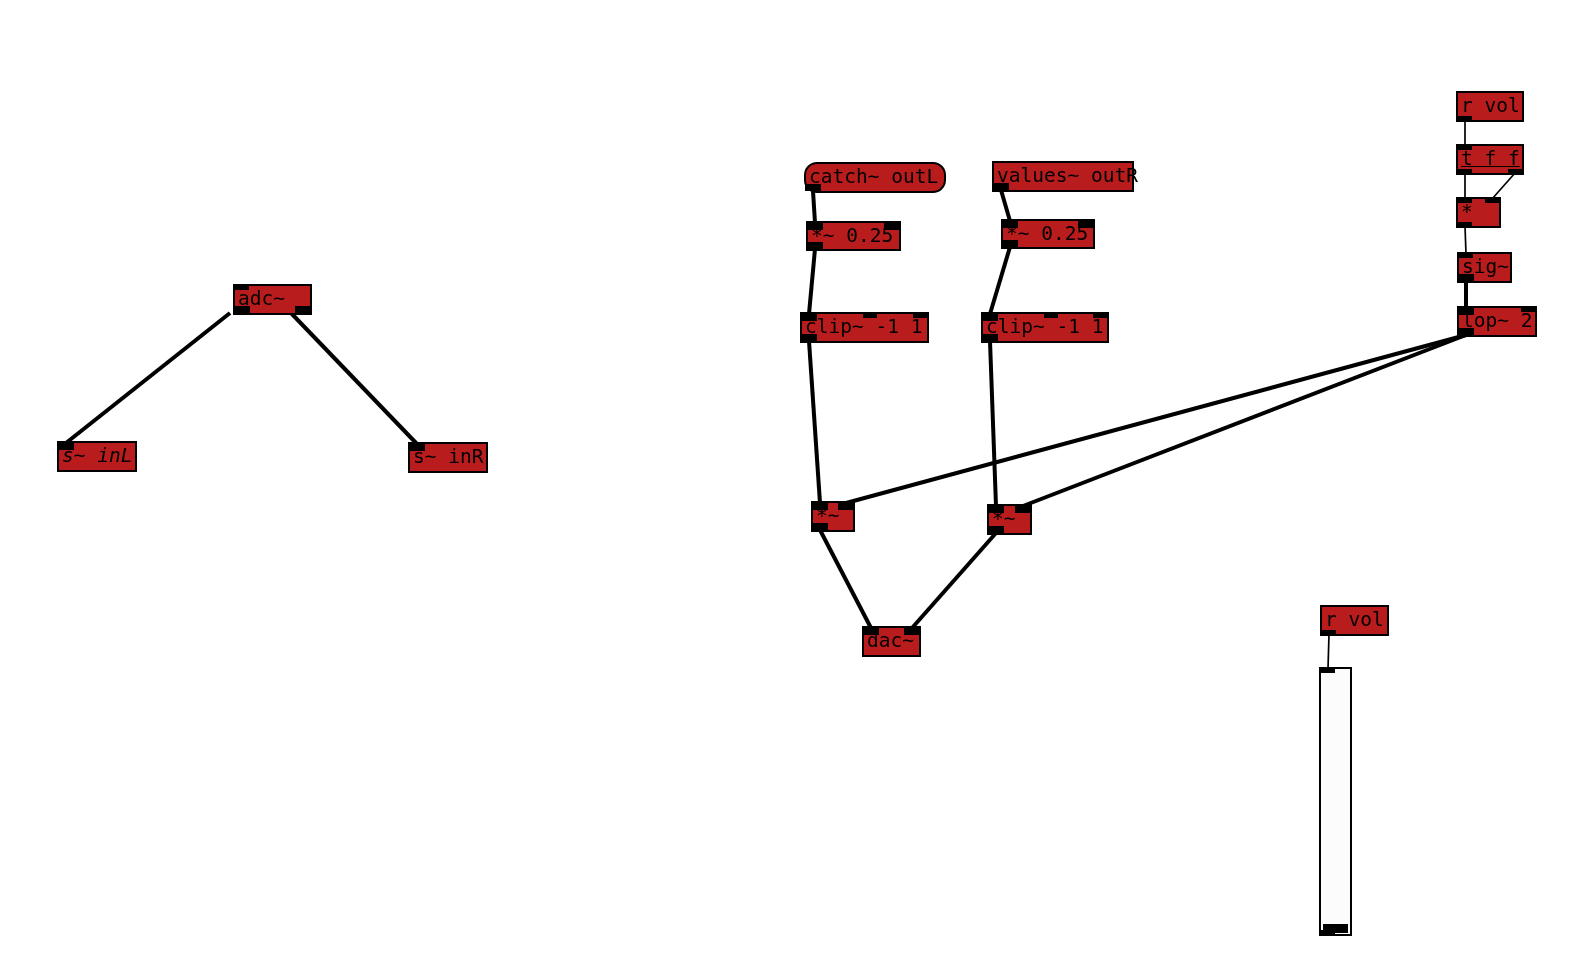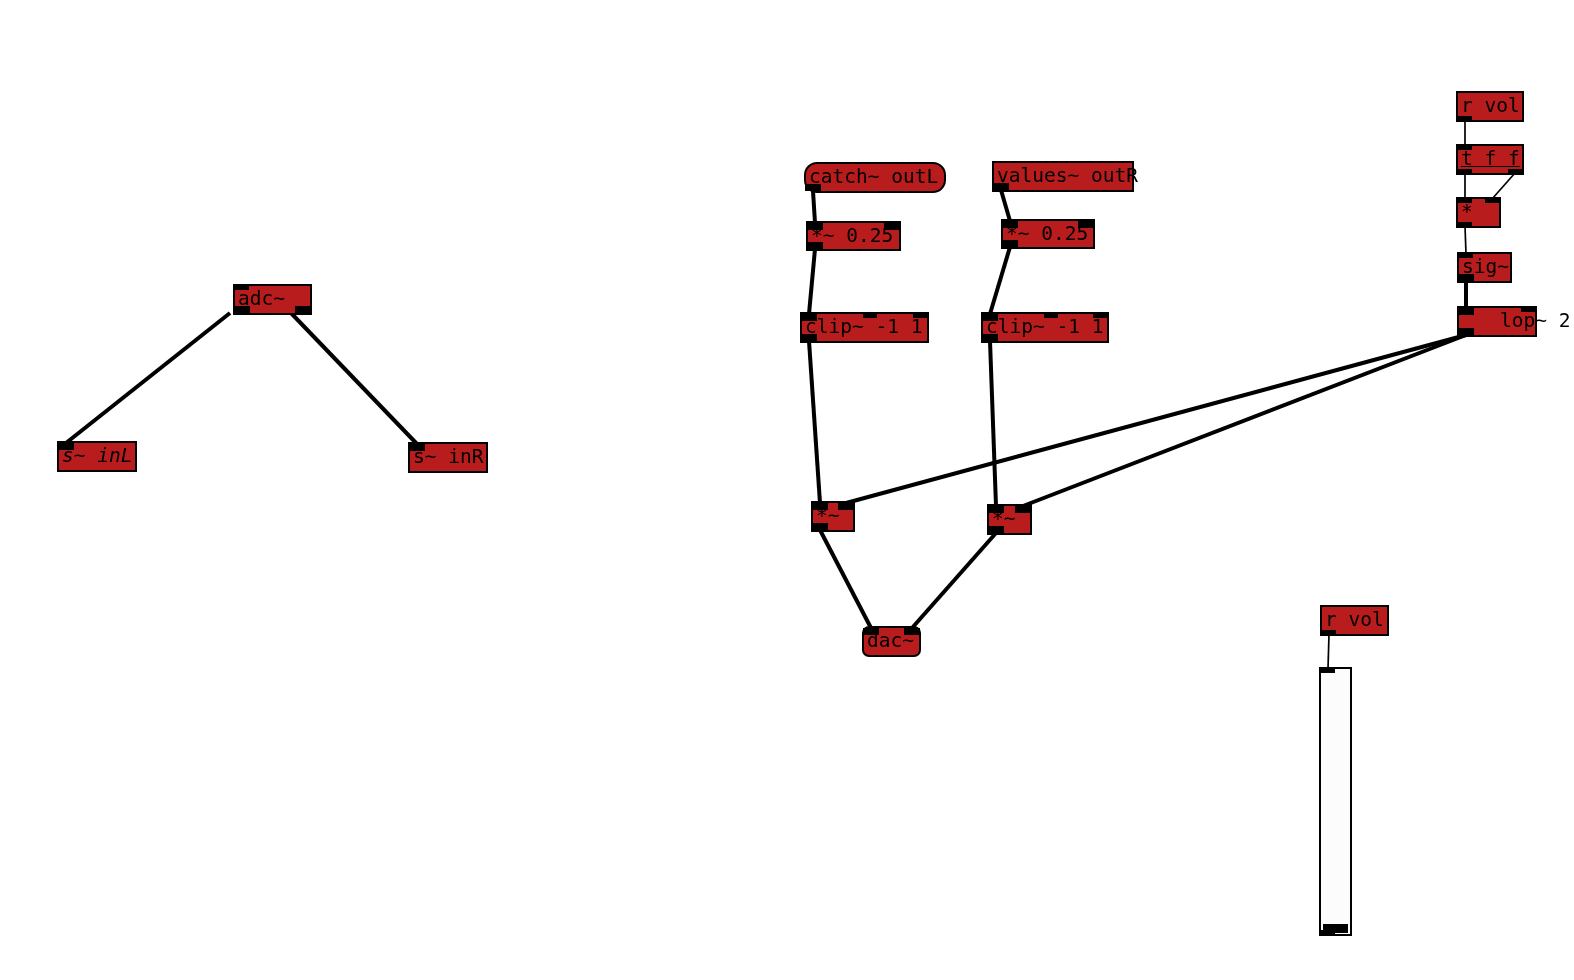--- a/index.html
+++ b/index.html
@@ -83,22 +83,22 @@
       <div class="node" style="left: 57px; top: 441px; width: 80px; height: 31px; font-style: italic;"><span class="lbl">s~ inL</span><div class="nub" style="width: 16px; height: 7px; left: -1px; top: 0px;"></div></div>
       <div class="node" style="left: 408px; top: 442px; width: 80px; height: 31px;"><span class="lbl">s~ inR</span><div class="nub" style="width: 16px; height: 7px; left: -1px; top: 0px;"></div></div>
       <div class="node" style="left: 804px; top: 162px; width: 142px; height: 31px; border-radius: 13px;"><span class="lbl">catch~ outL</span><div class="nub" style="width: 16px; height: 7px; left: -1px; bottom: 0px;"></div></div>
       <div class="node" style="left: 992px; top: 161px; width: 142px; height: 31px;"><span class="lbl">values~ outR</span><div class="nub" style="width: 16px; height: 7px; left: -1px; bottom: 0px;"></div></div>
       <div class="node" style="left: 806px; top: 221px; width: 95px; height: 30px;"><span class="lbl">*~ 0.25</span><div class="nub" style="width: 16px; height: 7px; left: -1px; top: 0px;"></div><div class="nub" style="width: 16px; height: 7px; left: 76px; top: 0px;"></div><div class="nub" style="width: 16px; height: 7px; left: -1px; bottom: 0px;"></div></div>
       <div class="node" style="left: 1001px; top: 219px; width: 94px; height: 30px;"><span class="lbl">*~ 0.25</span><div class="nub" style="width: 16px; height: 7px; left: -1px; top: 0px;"></div><div class="nub" style="width: 16px; height: 7px; left: 75px; top: 0px;"></div><div class="nub" style="width: 16px; height: 7px; left: -1px; bottom: 0px;"></div></div>
       <div class="node" style="left: 800px; top: 312px; width: 129px; height: 31px;"><span class="lbl">clip~ -1 1</span><div class="nub" style="width: 16px; height: 7px; left: -1px; top: 0px;"></div><div class="nub" style="width: 14px; height: 4px; left: 61.05px; top: 0px;"></div><div class="nub" style="width: 14px; height: 4px; left: 111px; top: 0px;"></div><div class="nub" style="width: 16px; height: 7px; left: -1px; bottom: 0px;"></div></div>
       <div class="node" style="left: 981px; top: 312px; width: 128px; height: 31px;"><span class="lbl">clip~ -1 1</span><div class="nub" style="width: 16px; height: 7px; left: -1px; top: 0px;"></div><div class="nub" style="width: 14px; height: 4px; left: 60.5px; top: 0px;"></div><div class="nub" style="width: 14px; height: 4px; left: 110px; top: 0px;"></div><div class="nub" style="width: 16px; height: 7px; left: -1px; bottom: 0px;"></div></div>
       <div class="node" style="left: 811px; top: 501px; width: 44px; height: 31px;"><span class="lbl">*~</span><div class="nub" style="width: 16px; height: 7px; left: -1px; top: 0px;"></div><div class="nub" style="width: 16px; height: 7px; left: 25px; top: 0px;"></div><div class="nub" style="width: 16px; height: 7px; left: -1px; bottom: 0px;"></div></div>
       <div class="node" style="left: 987px; top: 504px; width: 45px; height: 31px;"><span class="lbl">*~</span><div class="nub" style="width: 16px; height: 7px; left: -1px; top: 0px;"></div><div class="nub" style="width: 16px; height: 7px; left: 26px; top: 0px;"></div><div class="nub" style="width: 16px; height: 7px; left: -1px; bottom: 0px;"></div></div>
-      <div class="node" style="left: 862px; top: 626px; width: 59px; height: 31px; border-radius: 7px;"><span class="lbl">dac~</span><div class="nub" style="width: 16px; height: 7px; left: -1px; top: 0px;"></div><div class="nub" style="width: 16px; height: 7px; left: 40px; top: 0px;"></div></div>
+      <div class="node" style="left: 862px; top: 626px; width: 59px; height: 31px;"><span class="lbl">dac~</span><div class="nub" style="width: 16px; height: 7px; left: -1px; top: 0px;"></div><div class="nub" style="width: 16px; height: 7px; left: 40px; top: 0px;"></div></div>
       <div class="node" style="left: 1456px; top: 91px; width: 68px; height: 31px;"><span class="lbl">r vol</span><div class="nub" style="width: 14px; height: 4px; left: 0px; bottom: 0px;"></div></div>
       <div class="node" style="left: 1456px; top: 144px; width: 68px; height: 31px; text-decoration: underline;"><span class="lbl">t f f</span><div class="nub" style="width: 14px; height: 4px; left: 0px; top: 0px;"></div><div class="nub" style="width: 14px; height: 4px; left: 0px; bottom: 0px;"></div><div class="nub" style="width: 14px; height: 4px; left: 50px; bottom: 0px;"></div></div>
       <div class="node" style="left: 1456px; top: 197px; width: 45px; height: 31px;"><span class="lbl">*</span><div class="nub" style="width: 14px; height: 4px; left: 0px; top: 0px;"></div><div class="nub" style="width: 14px; height: 4px; left: 27px; top: 0px;"></div><div class="nub" style="width: 14px; height: 4px; left: 0px; bottom: 0px;"></div></div>
       <div class="node" style="left: 1457px; top: 252px; width: 55px; height: 31px;"><span class="lbl">sig~</span><div class="nub" style="width: 14px; height: 4px; left: 0px; top: 0px;"></div><div class="nub" style="width: 16px; height: 7px; left: -1px; bottom: 0px;"></div></div>
-      <div class="node" style="left: 1457px; top: 306px; width: 80px; height: 31px; padding-left: 38px;"><span class="lbl">lop~ 2</span><div class="nub" style="width: 16px; height: 7px; left: -1px; top: 0px;"></div><div class="nub" style="width: 14px; height: 4px; left: 62px; top: 0px;"></div><div class="nub" style="width: 16px; height: 7px; left: -1px; bottom: 0px;"></div></div>
+      <div class="node" style="left: 1457px; top: 306px; width: 80px; height: 31px;"><span class="lbl">lop~ 2</span><div class="nub" style="width: 16px; height: 7px; left: -1px; top: 0px;"></div><div class="nub" style="width: 14px; height: 4px; left: 62px; top: 0px;"></div><div class="nub" style="width: 16px; height: 7px; left: -1px; bottom: 0px;"></div></div>
       <div class="node" style="left: 1320px; top: 605px; width: 69px; height: 31px;"><span class="lbl">r vol</span><div class="nub" style="width: 14px; height: 4px; left: 0px; bottom: 0px;"></div></div>
       <div class="node vslider" style="left: 1319px; top: 667px; width: 33px; height: 269px;"><div class="knob" style="top: 255px;"></div><div class="nub" style="width: 14px; height: 4px; left: 0px; top: 0px;"></div><div class="nub" style="width: 14px; height: 4px; left: 0px; bottom: 0px;"></div></div>
     </div>
 </div>
 
 </body></html>

